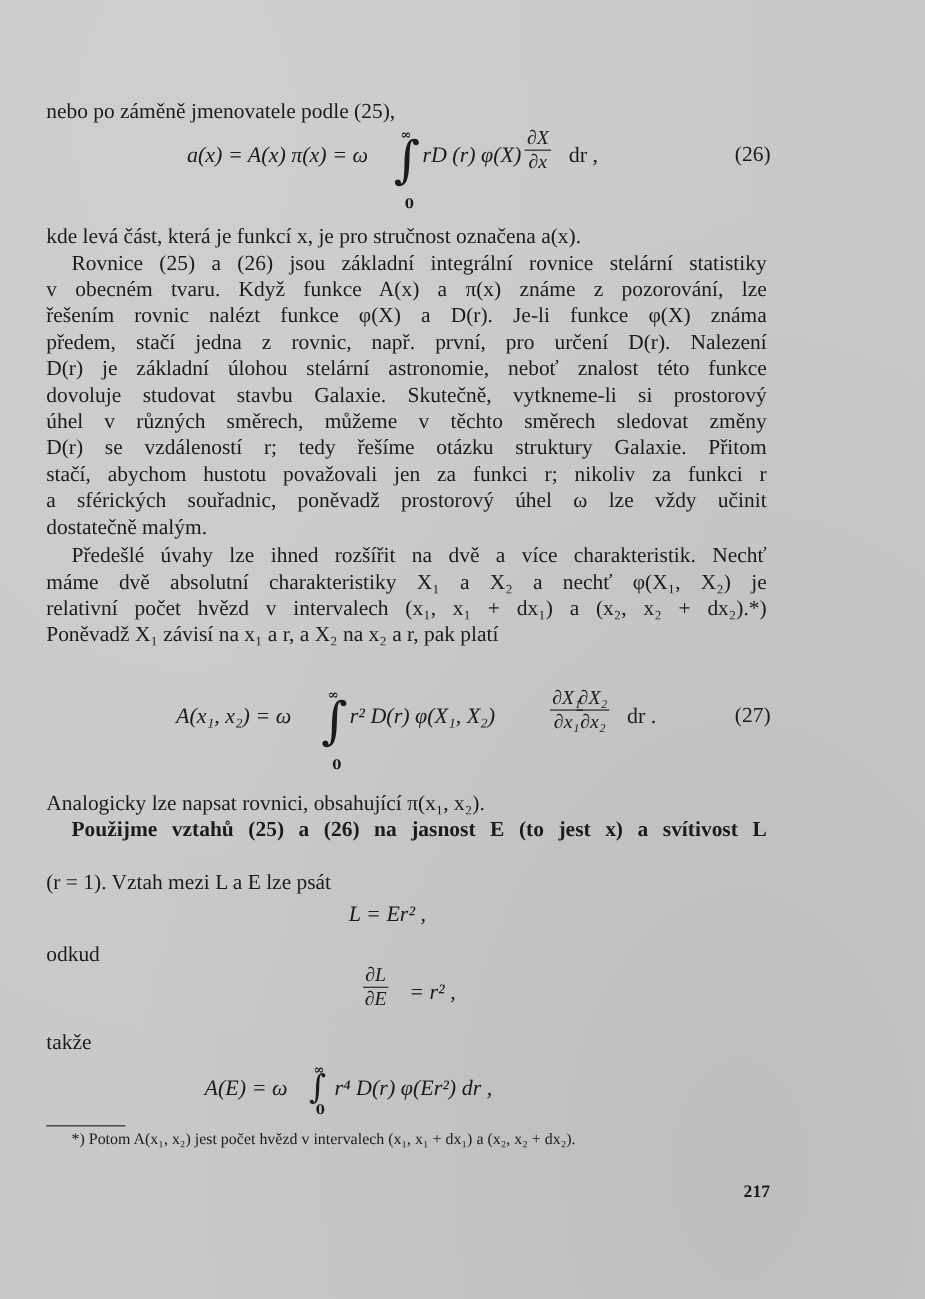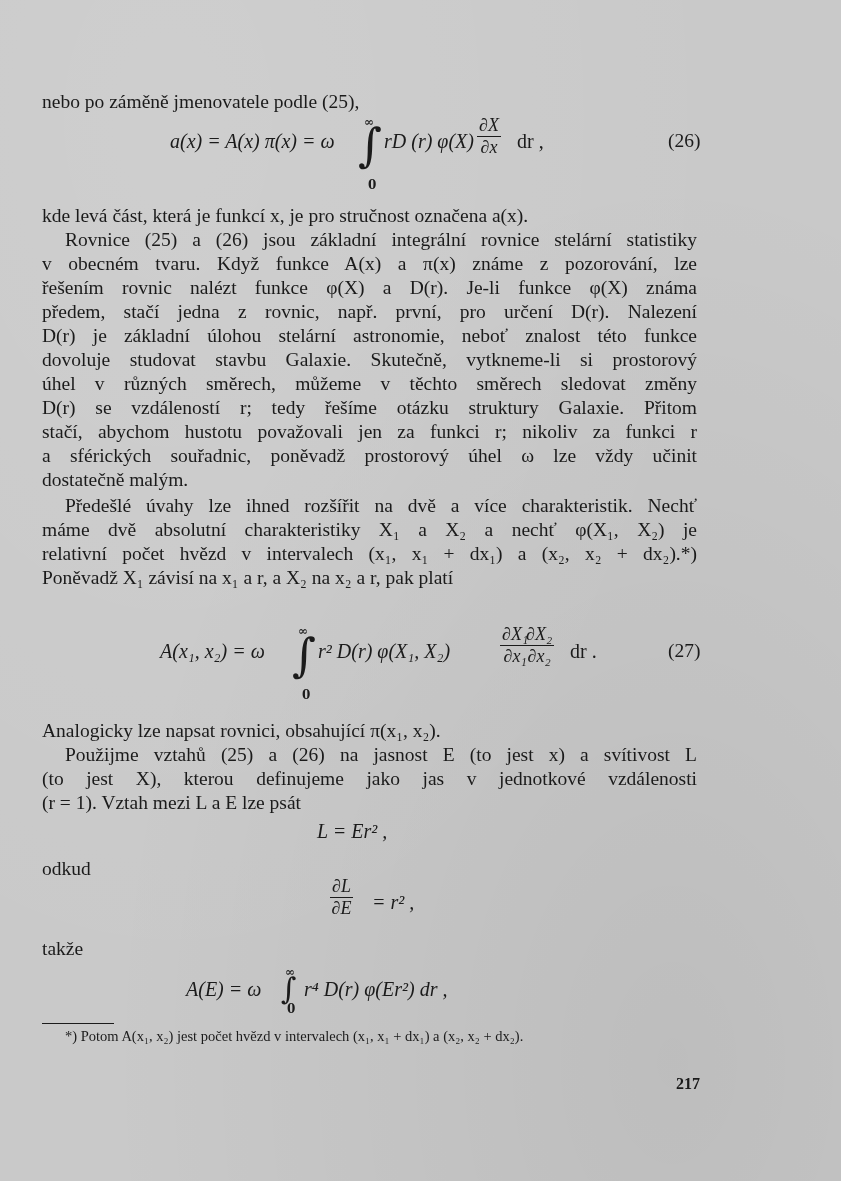--- a/index.html
+++ b/index.html
@@ -106,22 +106,21 @@
       <span class="frac">
         <span class="num">∂X₂</span>
         <span class="den">∂x₂</span>
       </span>
     </span>
     <span class="eq" style="left:570px; top:628px; font-style:normal;">dr .</span>
     <span class="eqnum" style="left:668px; top:628px;">(27)</span>
   </div>
 
   <div class="line last" style="top:707px;">Analogicky lze napsat rovnici, obsahující π(x₁, x₂).</div>
-  <div class="line indent" style="top:731px;">Použijme vztahů (25) a (26) na jasnost E (to jest x) a svítivost L</div>
-  <div class="line" style="top:755px;">(to jest X), kterou definujeme jako jas v jednotkové vzdálenosti</div>
+  <div class="line indent" style="top:731px;font-weight:bold;">Použijme vztahů (25) a (26) na jasnost E (to jest x) a svítivost L</div>
   <div class="line last" style="top:779px;">(r = 1). Vztah mezi L a E lze psát</div>
 
   <span class="eq" style="left:317px; top:808px;">L = Er² ,</span>
 
   <div class="line last" style="top:845px;">odkud</div>
 
   <div>
     <span class="eq" style="left:330px; top:864px;">
       <span class="frac">
         <span class="num">∂L</span>

